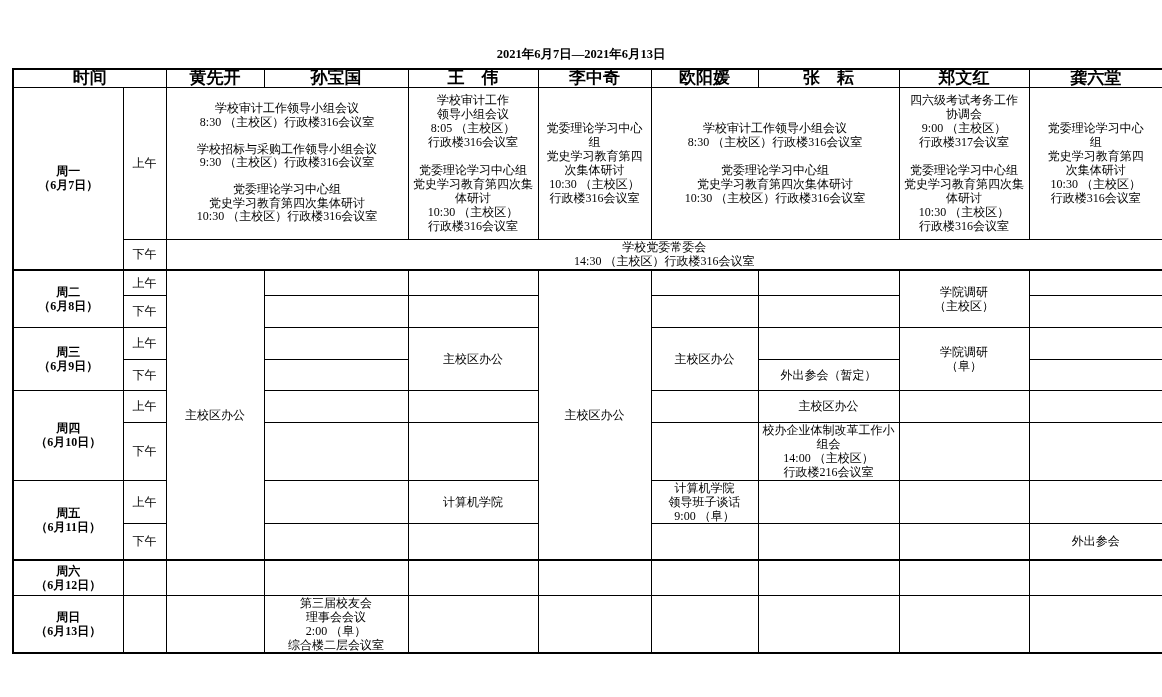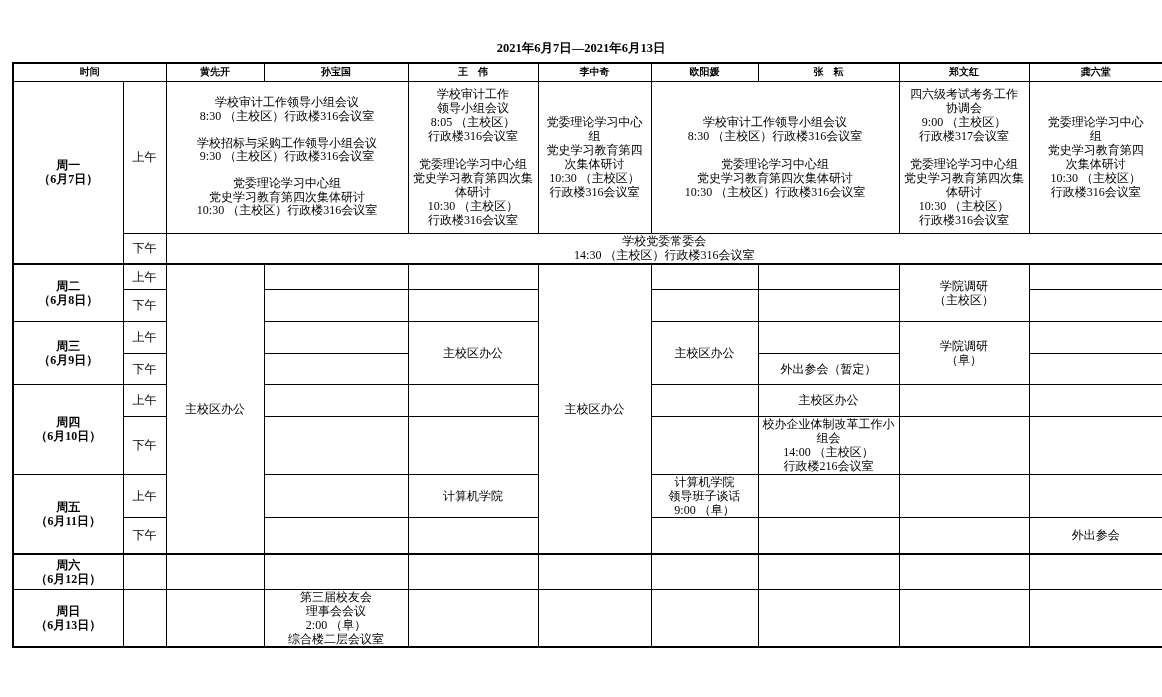--- a/index.html
+++ b/index.html
@@ -3,32 +3,32 @@
 <meta charset="utf-8">
 <style>
   html,body { margin:0; padding:0; background:#fff; }
   body {
     width:1162px; height:697px; overflow:hidden;
     font-family:"Liberation Serif","DejaVu Serif",serif;
     color:#000;
   }
   .page { padding-top:32px; }
   .title { text-align:center; font-size:20px; font-weight:bold; letter-spacing:1px; }
-  .subtitle { text-align:center; font-size:12.5px; font-weight:bold; margin-top:8px; }
+  .subtitle { text-align:center; font-size:12.5px; font-weight:bold; margin-top:14px; }
   table.sched {
     border-collapse:collapse; table-layout:fixed;
     margin:5px 0 0 12px; width:1150px;
     border:2px solid #000;
   }
   .sched td, .sched th {
     border:1px solid #000; padding:0 1px;
     text-align:center; vertical-align:middle;
     font-size:12px; line-height:14px; overflow:hidden;
   }
-  .sched th { font-size:10px; font-weight:bold; }
+  .sched th { font-size:17px; font-weight:bold; }
   .day-label { font-weight:bold; line-height:15px; font-size:12px; }
   .sub-label { font-size:12px;margin-left:11px; }
   .cell { white-space:pre-line; }
   .cell.tight { line-height:13.5px; }
   tr.hr0  { height:18px; }
   tr.hr1  { height:152px; }
   tr.hr2  { height:31px; }
   tr.hr3  { height:25px; }
   tr.hr4  { height:32px; }
   tr.hr5  { height:32px; }

